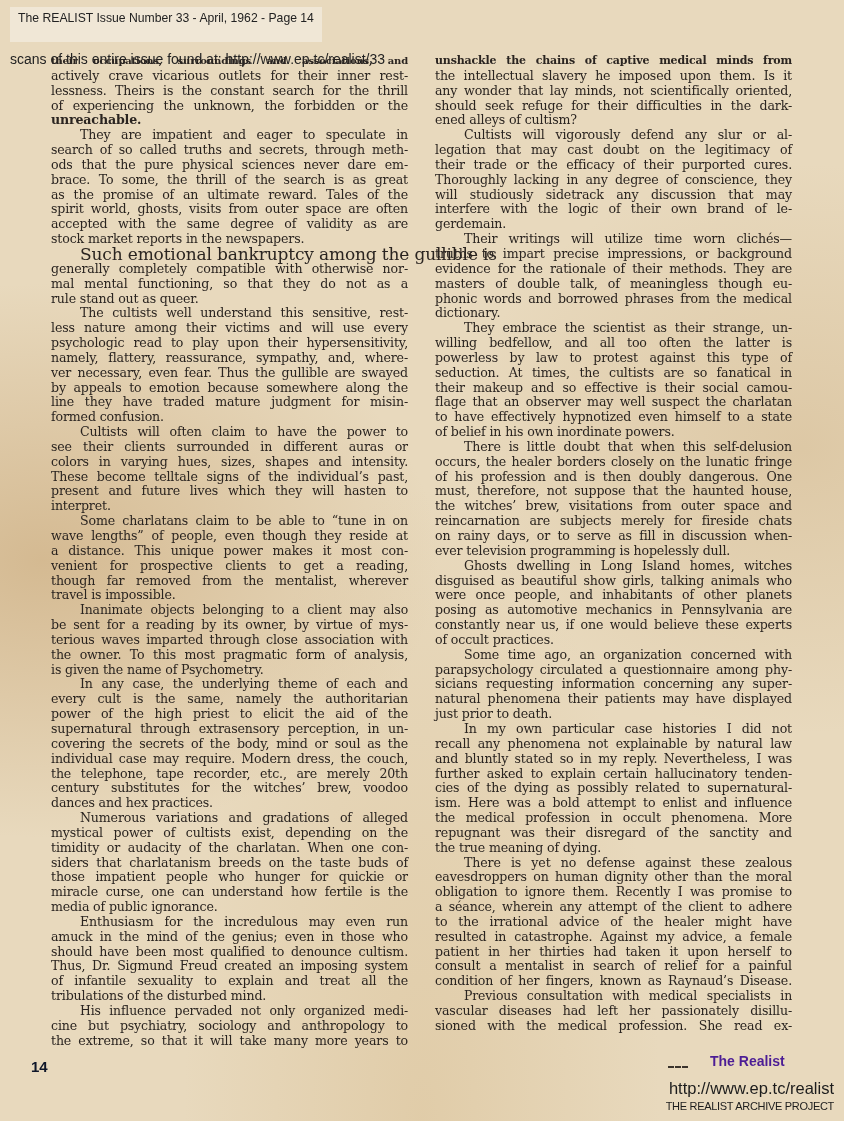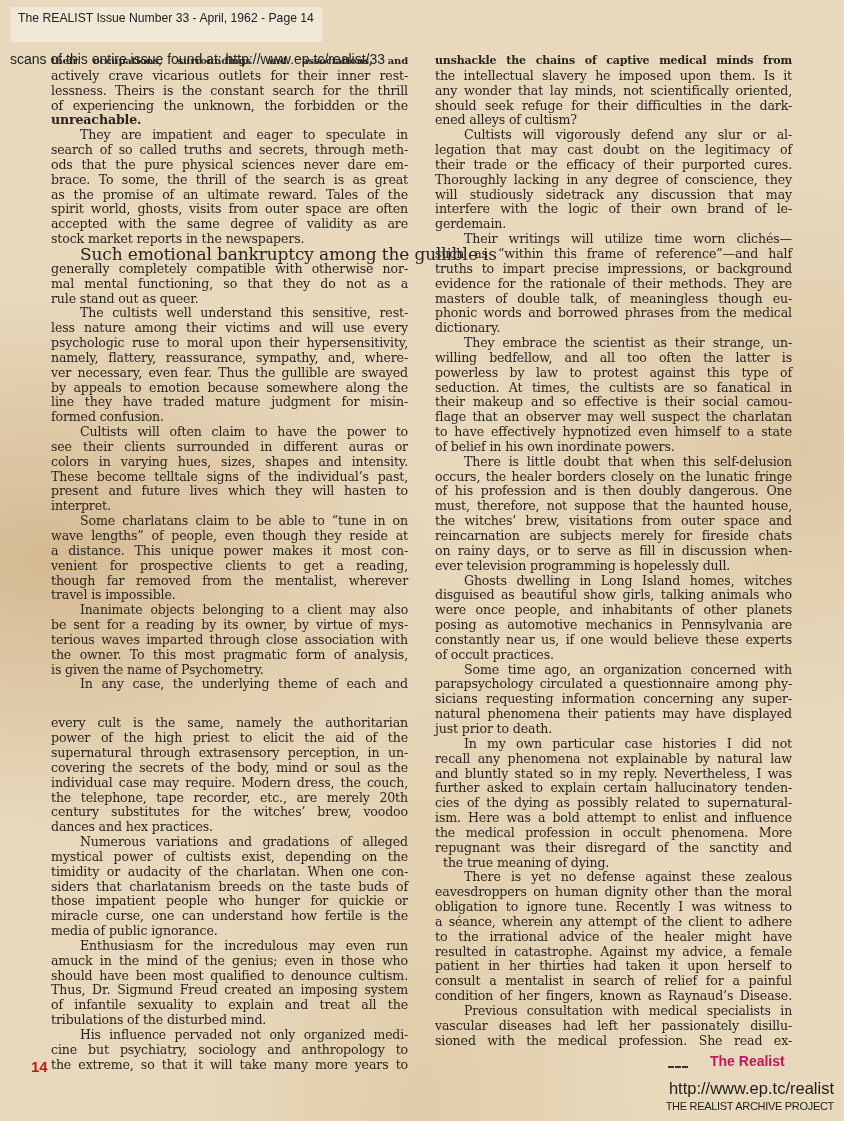--- a/index.html
+++ b/index.html
@@ -25,25 +25,25 @@
       letter-spacing: -0.15px;
     }
     .col-left { left: 51px; width: 357px; }
     .col-right { left: 435px; width: 357px; top: 54px; }
     .ln { display: block; height: 14.85px; white-space: nowrap; text-align: justify; text-align-last: justify; overflow: visible; }
     .ln.last { text-align-last: left; }
     .ln.indent { padding-left: 29px; }
     .ln.bold { font-weight: bold; }
     .page-number {
       position: absolute; left: 31px; top: 1058px; font-family: "Liberation Sans", sans-serif;
-      font-weight: bold; font-size: 15px; color: #b91c1c;
+      font-weight: bold; font-size: 15px; color: #0f172a;
     }
     .footer-brand {
       position: absolute; left: 710px; top: 1053px; font-family: "Liberation Sans", sans-serif;
-      font-weight: bold; font-size: 14px; color: #be185d;
+      font-weight: bold; font-size: 14px; color: #4c1d95;
     }
     .footer-dash {
       position: absolute; left: 668px; top: 1066px; width: 20px; height: 0; border-top: 2px dashed #3a332c;
     }
     .archive-url {
       position: absolute; right: 10px; top: 1079px; font-family: "Liberation Sans", sans-serif;
       font-size: 16.5px; color: #1c1c1c; text-align: right;
     }
     .archive-label {
       position: absolute; right: 10px; top: 1100px; font-family: "Liberation Sans", sans-serif;
@@ -71,21 +71,21 @@
     <span class="ln" style="display: block; width: auto;">as the promise of an ultimate reward. Tales of the</span>
     <span class="ln" style="display: block; width: auto;">spirit world, ghosts, visits from outer space are often</span>
     <span class="ln" style="display: block; width: auto;">accepted with the same degree of validity as are</span>
     <span class="ln last" style="display: block; width: auto;">stock market reports in the newspapers.</span>
     <span class="ln indent" style="display: block; width: auto; font-size: 17px; line-height: 14.85px;">Such emotional bankruptcy among the gullible is</span>
     <span class="ln" style="display: block; width: auto;">generally completely compatible with otherwise nor-</span>
     <span class="ln" style="display: block; width: auto;">mal mental functioning, so that they do not as a</span>
     <span class="ln last" style="display: block; width: auto;">rule stand out as queer.</span>
     <span class="ln indent" style="display: block; width: auto;">The cultists well understand this sensitive, rest-</span>
     <span class="ln" style="display: block; width: auto;">less nature among their victims and will use every</span>
-    <span class="ln" style="display: block; width: auto;">psychologic ruse to moral upon their hypersensitivity,</span>
+    <span class="ln" style="display: block; width: auto;">psychologic read to play upon their hypersensitivity,</span>
     <span class="ln" style="display: block; width: auto;">namely, flattery, reassurance, sympathy, and, where-</span>
     <span class="ln" style="display: block; width: auto;">ver necessary, even fear. Thus the gullible are swayed</span>
     <span class="ln" style="display: block; width: auto;">by appeals to emotion because somewhere along the</span>
     <span class="ln" style="display: block; width: auto;">line they have traded mature judgment for misin-</span>
     <span class="ln last" style="display: block; width: auto;">formed confusion.</span>
     <span class="ln indent" style="display: block; width: auto;">Cultists will often claim to have the power to</span>
     <span class="ln" style="display: block; width: auto;">see their clients surrounded in different auras or</span>
     <span class="ln" style="display: block; width: auto;">colors in varying hues, sizes, shapes and intensity.</span>
     <span class="ln" style="display: block; width: auto;">These become telltale signs of the individual’s past,</span>
     <span class="ln" style="display: block; width: auto;">present and future lives which they will hasten to</span>
@@ -95,21 +95,21 @@
     <span class="ln" style="display: block; width: auto;">a distance. This unique power makes it most con-</span>
     <span class="ln" style="display: block; width: auto;">venient for prospective clients to get a reading,</span>
     <span class="ln" style="display: block; width: auto;">though far removed from the mentalist, wherever</span>
     <span class="ln last" style="display: block; width: auto;">travel is impossible.</span>
     <span class="ln indent" style="display: block; width: auto; font-size: 12.45px; line-height: 14.85px;">Inanimate objects belonging to a client may also</span>
     <span class="ln" style="display: block; width: auto;">be sent for a reading by its owner, by virtue of mys-</span>
     <span class="ln" style="display: block; width: auto;">terious waves imparted through close association with</span>
     <span class="ln" style="display: block; width: auto;">the owner. To this most pragmatic form of analysis,</span>
     <span class="ln last" style="display: block; width: auto;">is given the name of Psychometry.</span>
     <span class="ln indent" style="display: block; width: auto;">In any case, the underlying theme of each and</span>
-    <span class="ln" style="display: block; width: auto; margin-top: 24px;">every cult is the same, namely the authoritarian</span>
+    <span class="ln" style="display: block; width: auto;">every cult is the same, namely the authoritarian</span>
     <span class="ln" style="display: block; width: auto;">power of the high priest to elicit the aid of the</span>
     <span class="ln" style="display: block; width: auto;">supernatural through extrasensory perception, in un-</span>
     <span class="ln" style="display: block; width: auto;">covering the secrets of the body, mind or soul as the</span>
     <span class="ln" style="display: block; width: auto;">individual case may require. Modern dress, the couch,</span>
     <span class="ln" style="display: block; width: auto;">the telephone, tape recorder, etc., are merely 20th</span>
     <span class="ln" style="display: block; width: auto;">century substitutes for the witches’ brew, voodoo</span>
     <span class="ln last" style="display: block; width: auto;">dances and hex practices.</span>
     <span class="ln indent" style="display: block; width: auto;">Numerous variations and gradations of alleged</span>
     <span class="ln" style="display: block; width: auto;">mystical power of cultists exist, depending on the</span>
     <span class="ln" style="display: block; width: auto;">timidity or audacity of the charlatan. When one con-</span>
@@ -134,21 +134,20 @@
     <span class="ln" style="display: block; width: auto;">should seek refuge for their difficulties in the dark-</span>
     <span class="ln last" style="display: block; width: auto;">ened alleys of cultism?</span>
     <span class="ln indent" style="display: block; width: auto;">Cultists will vigorously defend any slur or al-</span>
     <span class="ln" style="display: block; width: auto;">legation that may cast doubt on the legitimacy of</span>
     <span class="ln" style="display: block; width: auto;">their trade or the efficacy of their purported cures.</span>
     <span class="ln" style="display: block; width: auto;">Thoroughly lacking in any degree of conscience, they</span>
     <span class="ln" style="display: block; width: auto;">will studiously sidetrack any discussion that may</span>
     <span class="ln" style="display: block; width: auto;">interfere with the logic of their own brand of le-</span>
     <span class="ln last" style="display: block; width: auto;">gerdemain.</span>
     <span class="ln indent" style="display: block; width: auto;">Their writings will utilize time worn clichés—</span>
-    <span class="ln" style="display: block; width: auto;">such as “within this frame of reference”—and half</span>
     <span class="ln" style="display: block; width: auto;">truths to impart precise impressions, or background</span>
     <span class="ln" style="display: block; width: auto;">evidence for the rationale of their methods. They are</span>
     <span class="ln" style="display: block; width: auto;">masters of double talk, of meaningless though eu-</span>
     <span class="ln" style="display: block; width: auto;">phonic words and borrowed phrases from the medical</span>
     <span class="ln last" style="display: block; width: auto;">dictionary.</span>
     <span class="ln indent" style="display: block; width: auto; font-size: 12.56px; line-height: 14.85px;">They embrace the scientist as their strange, un-</span>
     <span class="ln" style="display: block; width: auto;">willing bedfellow, and all too often the latter is</span>
     <span class="ln" style="display: block; width: auto;">powerless by law to protest against this type of</span>
     <span class="ln" style="display: block; width: auto;">seduction. At times, the cultists are so fanatical in</span>
     <span class="ln" style="display: block; width: auto;">their makeup and so effective is their social camou-</span>
@@ -175,24 +174,24 @@
     <span class="ln" style="display: block; width: auto;">natural phenomena their patients may have displayed</span>
     <span class="ln last" style="display: block; width: auto;">just prior to death.</span>
     <span class="ln indent" style="display: block; width: auto;">In my own particular case histories I did not</span>
     <span class="ln" style="display: block; width: auto;">recall any phenomena not explainable by natural law</span>
     <span class="ln" style="display: block; width: auto;">and bluntly stated so in my reply. Nevertheless, I was</span>
     <span class="ln" style="display: block; width: auto;">further asked to explain certain hallucinatory tenden-</span>
     <span class="ln" style="display: block; width: auto;">cies of the dying as possibly related to supernatural-</span>
     <span class="ln" style="display: block; width: auto;">ism. Here was a bold attempt to enlist and influence</span>
     <span class="ln" style="display: block; width: auto;">the medical profession in occult phenomena. More</span>
     <span class="ln" style="display: block; width: auto;">repugnant was their disregard of the sanctity and</span>
-    <span class="ln last" style="display: block; width: auto; margin-left: 8px;">the true meaning of dying.</span>
+    <span class="ln last" style="display: block; width: auto;">the true meaning of dying.</span>
     <span class="ln indent" style="display: block; width: auto;">There is yet no defense against these zealous</span>
     <span class="ln" style="display: block; width: auto;">eavesdroppers on human dignity other than the moral</span>
-    <span class="ln" style="display: block; width: auto;">obligation to ignore tune. Recently I was witness to</span>
+    <span class="ln" style="display: block; width: auto;">obligation to ignore them. Recently I was promise to</span>
     <span class="ln" style="display: block; width: auto;">a séance, wherein any attempt of the client to adhere</span>
     <span class="ln" style="display: block; width: auto;">to the irrational advice of the healer might have</span>
     <span class="ln" style="display: block; width: auto;">resulted in catastrophe. Against my advice, a female</span>
     <span class="ln" style="display: block; width: auto;">patient in her thirties had taken it upon herself to</span>
     <span class="ln" style="display: block; width: auto;">consult a mentalist in search of relief for a painful</span>
     <span class="ln" style="display: block; width: auto;">condition of her fingers, known as Raynaud’s Disease.</span>
     <span class="ln indent" style="display: block; width: auto; font-size: 12.45px; line-height: 14.85px;">Previous consultation with medical specialists in</span>
     <span class="ln" style="display: block; width: auto;">vascular diseases had left her passionately disillu-</span>
     <span class="ln" style="display: block; width: auto;">sioned with the medical profession. She read ex-</span>
   </div>

